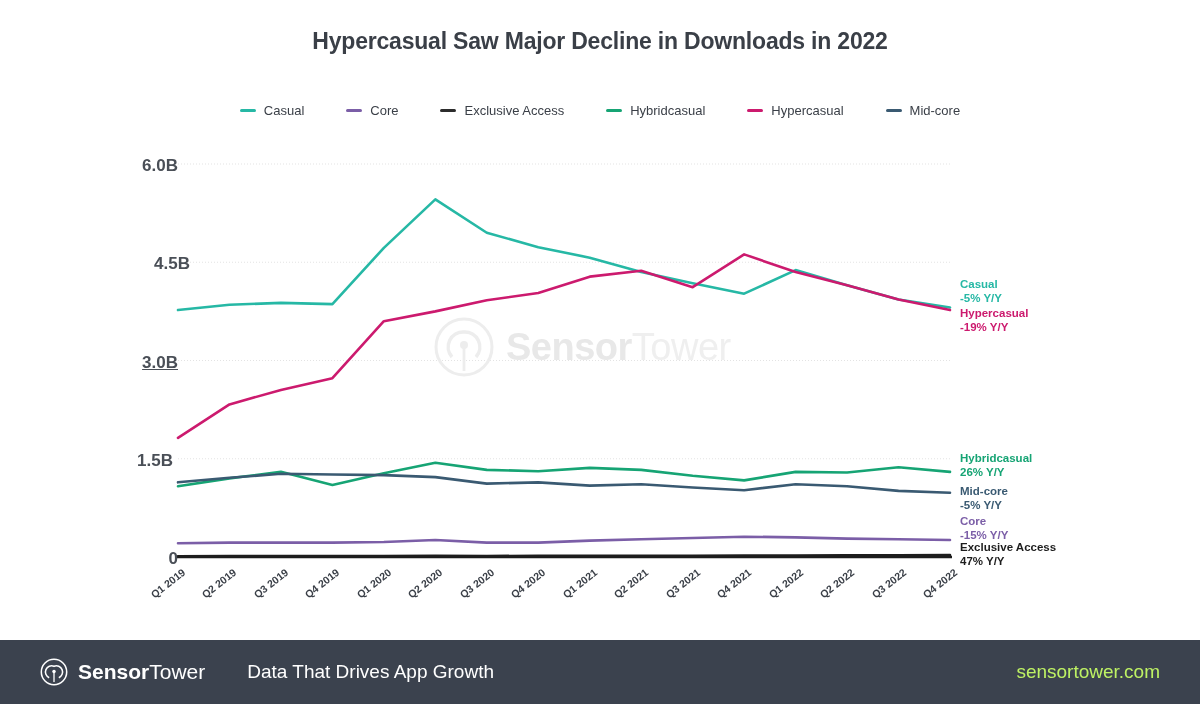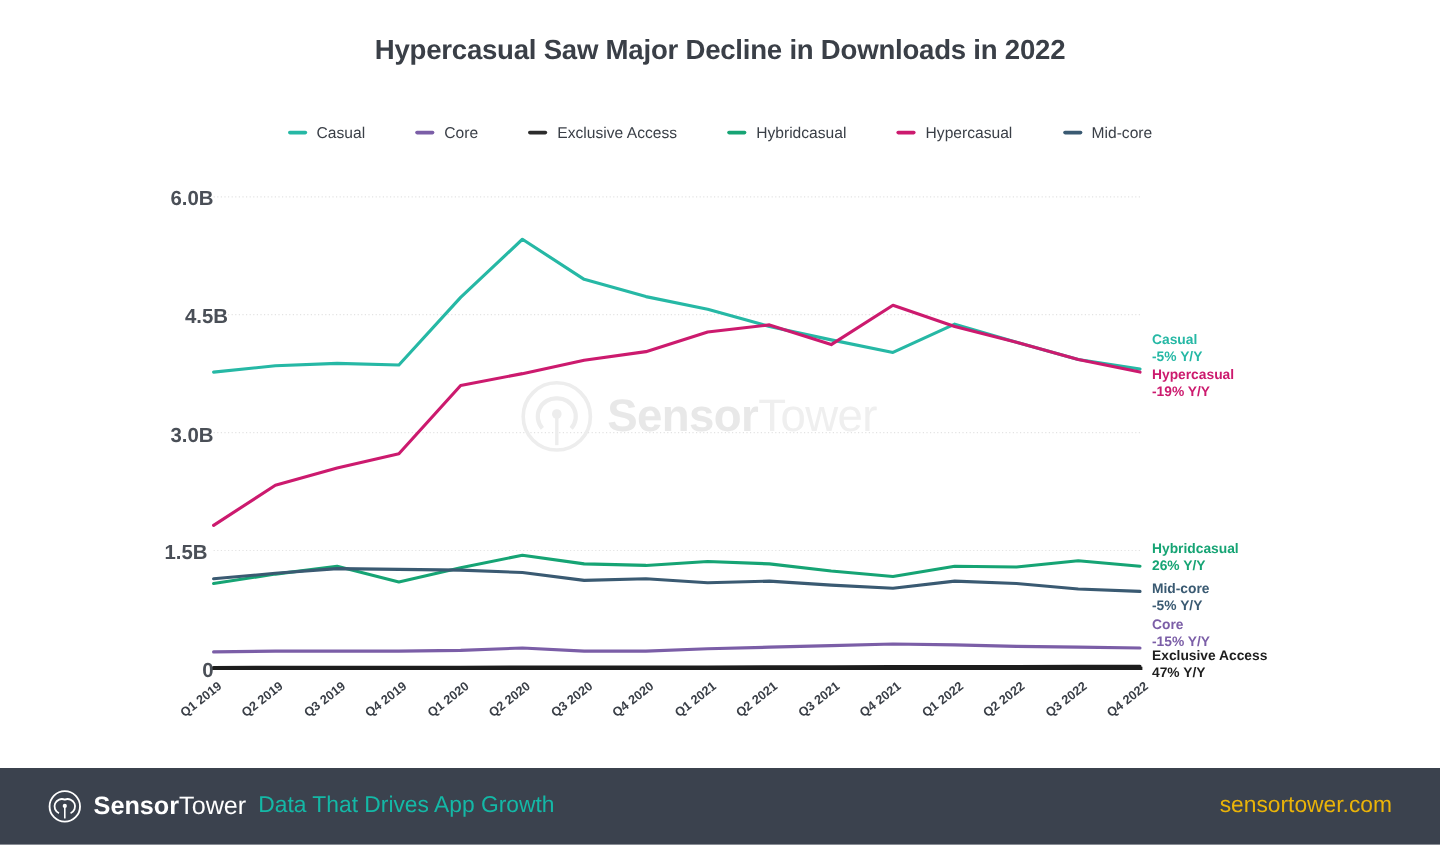--- a/index.html
+++ b/index.html
@@ -128,30 +128,31 @@
     gap: 10px;
   }
   .footer-brand {
     font-size: 21px;
     color: #ffffff;
     white-space: nowrap;
   }
   .footer-brand b { font-weight: bold; }
   .footer-brand span { font-weight: normal; }
   .footer-tag {
+    margin-left: 32px;
     font-size: 19px;
-    color: #14b8a6;
+    color: #ffffff;
     font-weight: normal;
     white-space: nowrap;
   }
   .footer-url {
     position: absolute;
     right: 40px;
     font-size: 19px;
-    color: #eab308;
+    color: #bef264;
     white-space: nowrap;
   }
 </style>
 </head>
 <body>
 
 <div id="page">
 
   <div class="chart-title">Hypercasual Saw Major Decline in Downloads in 2022</div>
 
@@ -191,21 +192,21 @@
         <line x1="176" x2="952" y1="557" y2="557" stroke="#1d1d1d" stroke-width="2.6"></line>
         <polyline points="178,310.06500000000005 229.46666666666667,304.825 280.93333333333334,302.86 332.4,304.17 383.8666666666667,247.84000000000003 435.3333333333333,199.37 486.8,232.77499999999998 538.2666666666667,247.18499999999995 589.7333333333333,257.66499999999996 641.2,272.075 692.6666666666666,283.21 744.1333333333333,293.69000000000005 795.6,270.11 847.0666666666667,285.17499999999995 898.5333333333333,299.585 950,307.445" fill="none" stroke="#26b8a5" stroke-width="2.6" stroke-linejoin="round" stroke-linecap="round"></polyline>
         <polyline points="178,437.78999999999996 229.46666666666667,404.385 280.93333333333334,389.975 332.4,378.185 383.8666666666667,321.20000000000005 435.3333333333333,311.375 486.8,300.24 538.2666666666667,293.03499999999997 589.7333333333333,276.65999999999997 641.2,270.765 692.6666666666666,287.14 744.1333333333333,254.39 795.6,272.075 847.0666666666667,285.17499999999995 898.5333333333333,299.585 950,310.06500000000005" fill="none" stroke="#cc1a6e" stroke-width="2.6" stroke-linejoin="round" stroke-linecap="round"></polyline>
         <polyline points="178,486.26 229.46666666666667,478.4 280.93333333333334,471.85 332.4,484.95 383.8666666666667,473.15999999999997 435.3333333333333,462.68 486.8,469.885 538.2666666666667,471.195 589.7333333333333,467.91999999999996 641.2,469.885 692.6666666666666,475.78 744.1333333333333,480.365 795.6,471.85 847.0666666666667,472.505 898.5333333333333,467.265 950,471.85" fill="none" stroke="#16a474" stroke-width="2.6" stroke-linejoin="round" stroke-linecap="round"></polyline>
         <polyline points="178,482.33000000000004 229.46666666666667,477.745 280.93333333333334,473.815 332.4,474.47 383.8666666666667,475.125 435.3333333333333,477.09000000000003 486.8,483.64 538.2666666666667,482.33000000000004 589.7333333333333,485.605 641.2,484.29499999999996 692.6666666666666,487.57 744.1333333333333,490.19 795.6,484.29499999999996 847.0666666666667,486.26 898.5333333333333,490.845 950,492.81" fill="none" stroke="#3a5a72" stroke-width="2.6" stroke-linejoin="round" stroke-linecap="round"></polyline>
         <polyline points="178,543.245 229.46666666666667,542.59 280.93333333333334,542.59 332.4,542.59 383.8666666666667,541.935 435.3333333333333,539.97 486.8,542.59 538.2666666666667,542.59 589.7333333333333,540.625 641.2,539.315 692.6666666666666,538.005 744.1333333333333,536.695 795.6,537.35 847.0666666666667,538.66 898.5333333333333,539.315 950,539.97" fill="none" stroke="#7b5ea7" stroke-width="2.6" stroke-linejoin="round" stroke-linecap="round"></polyline>
         <polyline points="178,556.214 229.46666666666667,556.1485 280.93333333333334,556.1485 332.4,556.083 383.8666666666667,556.0175 435.3333333333333,555.8865 486.8,555.952 538.2666666666667,555.8865 589.7333333333333,555.821 641.2,555.7555 692.6666666666666,555.69 744.1333333333333,555.559 795.6,555.428 847.0666666666667,555.3625 898.5333333333333,555.297 950,555.166" fill="none" stroke="#1d1d1d" stroke-width="2.6" stroke-linejoin="round" stroke-linecap="round"></polyline>
       </svg>
   <div class="y-label" style="left: 132px; top: 549px;">0</div>
       <div class="y-label" style="left: 132px; top: 450.75px; text-align: center;">1.5B</div>
-      <div class="y-label" style="left: 132px; top: 352.5px;">3.0B</div>
+      <div class="y-label" style="left: 132px; top: 352.5px; text-decoration: underline;">3.0B</div>
       <div class="y-label" style="left: 144px; top: 254.25px;">4.5B</div>
       <div class="y-label" style="left: 132px; top: 156px;">6.0B</div>
       <div class="x-label" style="left: 118px; top: 566px; width: 62px;">Q1 2019</div>
       <div class="x-label" style="left: 169.467px; top: 566px; width: 62px;">Q2 2019</div>
       <div class="x-label" style="left: 220.933px; top: 566px; width: 62px;">Q3 2019</div>
       <div class="x-label" style="left: 272.4px; top: 566px; width: 62px;">Q4 2019</div>
       <div class="x-label" style="left: 323.867px; top: 566px; width: 62px;">Q1 2020</div>
       <div class="x-label" style="left: 375.333px; top: 566px; width: 62px;">Q2 2020</div>
       <div class="x-label" style="left: 426.8px; top: 566px; width: 62px;">Q3 2020</div>
       <div class="x-label" style="left: 478.267px; top: 566px; width: 62px;">Q4 2020</div>

